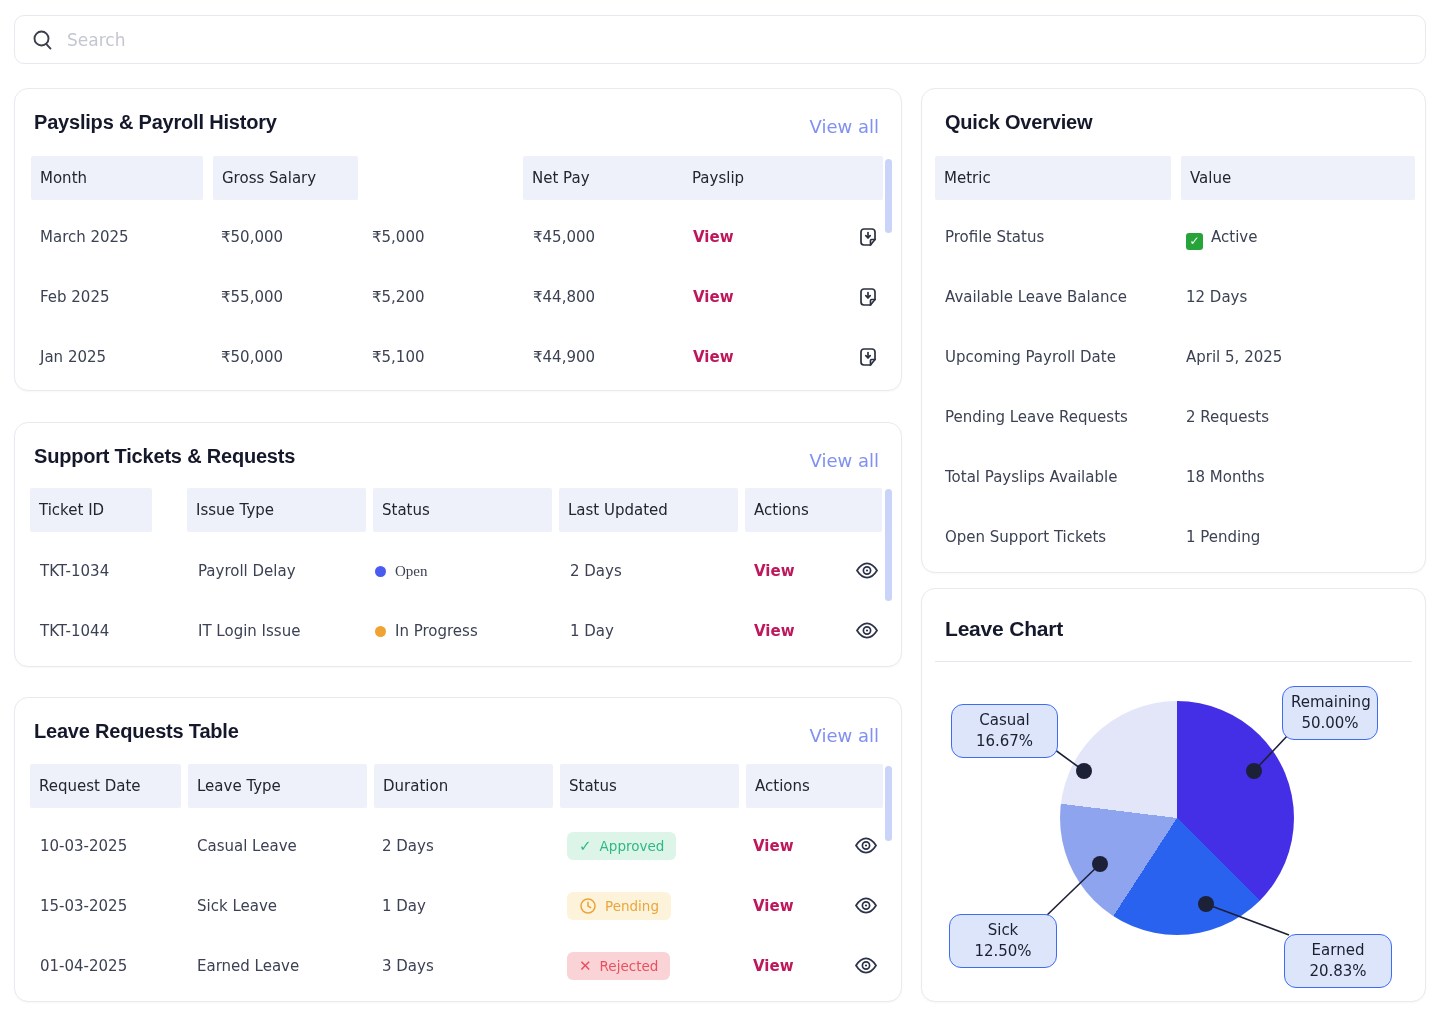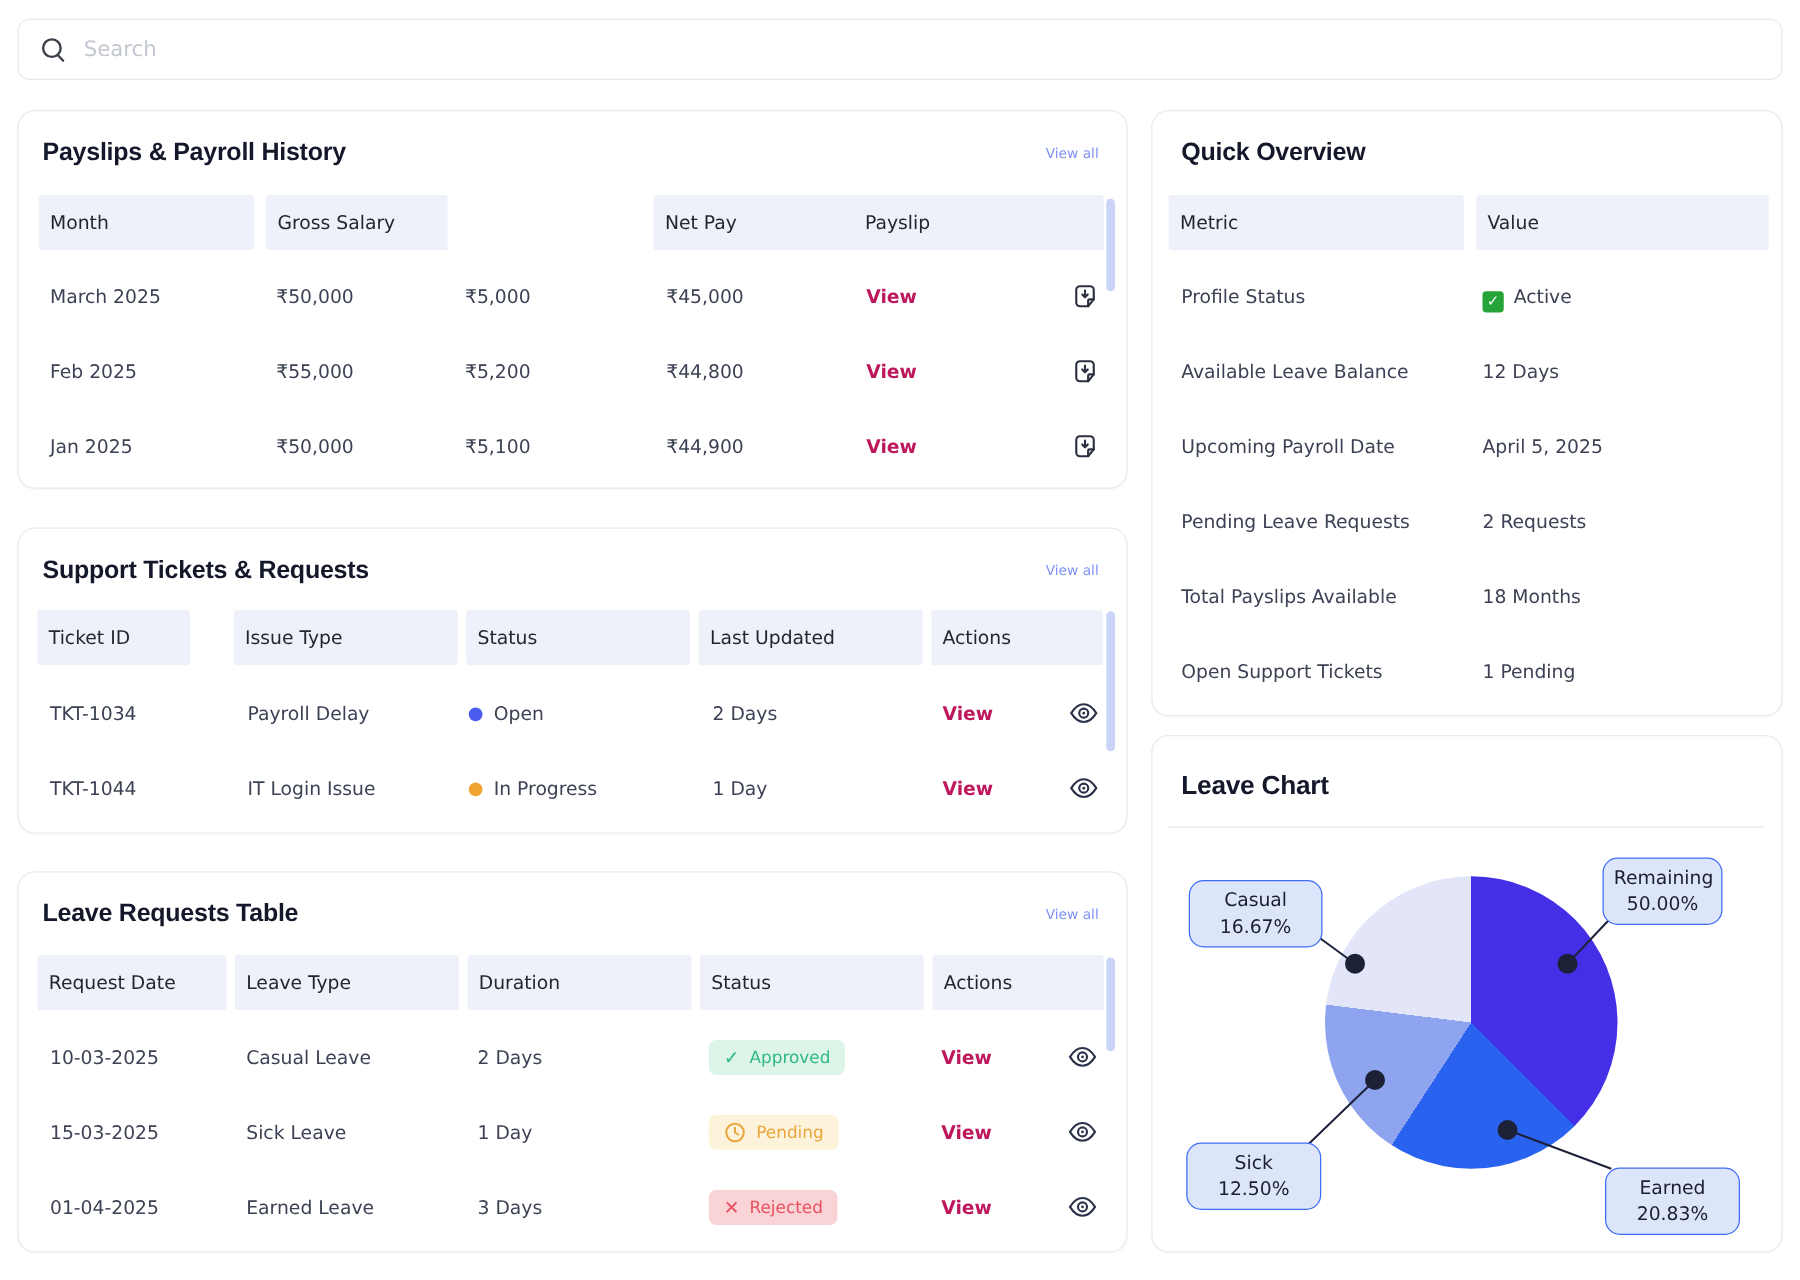--- a/index.html
+++ b/index.html
@@ -12,21 +12,21 @@
     border-radius:10px; background:#fff; display:flex; align-items:center; padding:0 16px; }
   .searchbar input { border:none; outline:none; font-size:17px; color:#3c4254; flex:1;
     font-family:"DejaVu Sans","Liberation Sans",sans-serif; margin-left:12px; background:transparent; }
   .searchbar input::placeholder { color:#c3c7d1; }
 
   
   .card { position:absolute; background:#fff; border:1px solid #e8eaf0; border-radius:14px;
     box-shadow:0 1px 2px rgba(20,24,48,.03); }
   .card-title { position:absolute; left:19px; top:22px; font-size:20px; font-weight:700;
     color:#15182b; letter-spacing:-0.2px; font-family:"Liberation Sans","DejaVu Sans",sans-serif; }
-  .view-all { position:absolute; right:22px; top:27px; font-size:11px; color:#7f90f2;
+  .view-all { position:absolute; right:22px; top:27px; font-size:18px; color:#7f90f2;
     cursor:pointer; text-decoration:none; }
 
   
   .th { position:absolute; height:44px; background:#eef0fa; border-radius:2px;
     font-size:15px; color:#23262f; line-height:44px; padding-left:9px; white-space:nowrap; }
   .cell { position:absolute; height:28px; line-height:28px; font-size:15px; color:#3c4254; white-space:nowrap; }
   .view-link { color:#be185d; font-weight:600; cursor:pointer; }
 
   .scroll-thumb { position:absolute; width:7px; background:#cad3f8; border-radius:4px; }
 
@@ -140,21 +140,21 @@
 
   <div class="th" style="left:15px;  top:65px; width:122px;">Ticket ID</div>
   <div class="th" style="left:172px; top:65px; width:179px;">Issue Type</div>
   <div class="th" style="left:358px; top:65px; width:179px;">Status</div>
   <div class="th" style="left:544px; top:65px; width:179px;">Last Updated</div>
   <div class="th" style="left:730px; top:65px; width:137px;">Actions</div>
 
   <div>
     <div class="cell" style="left:25px;  top:134px;">TKT-1034</div>
     <div class="cell" style="left:183px; top:134px;">Payroll Delay</div>
-    <div class="cell" style="left:360px; top:134px;"><span class="dot dot-open"></span><span>Open</span></div>
+    <div class="cell" style="left:360px; top:134px;font-family:Liberation Serif, serif;"><span class="dot dot-open"></span><span>Open</span></div>
     <div class="cell" style="left:555px; top:134px;">2 Days</div>
     <div class="cell view-link" style="left:739px; top:134px;">View</div>
     <svg class="abs icon-btn" style="left:840px; top:138px;" width="24" height="19" viewBox="0 0 24 19">
         <use href="#icon-eye"></use>
       </svg>
   </div>
 
   <div>
     <div class="cell" style="left:25px;  top:194px;">TKT-1044</div>
     <div class="cell" style="left:183px; top:194px;">IT Login Issue</div>

